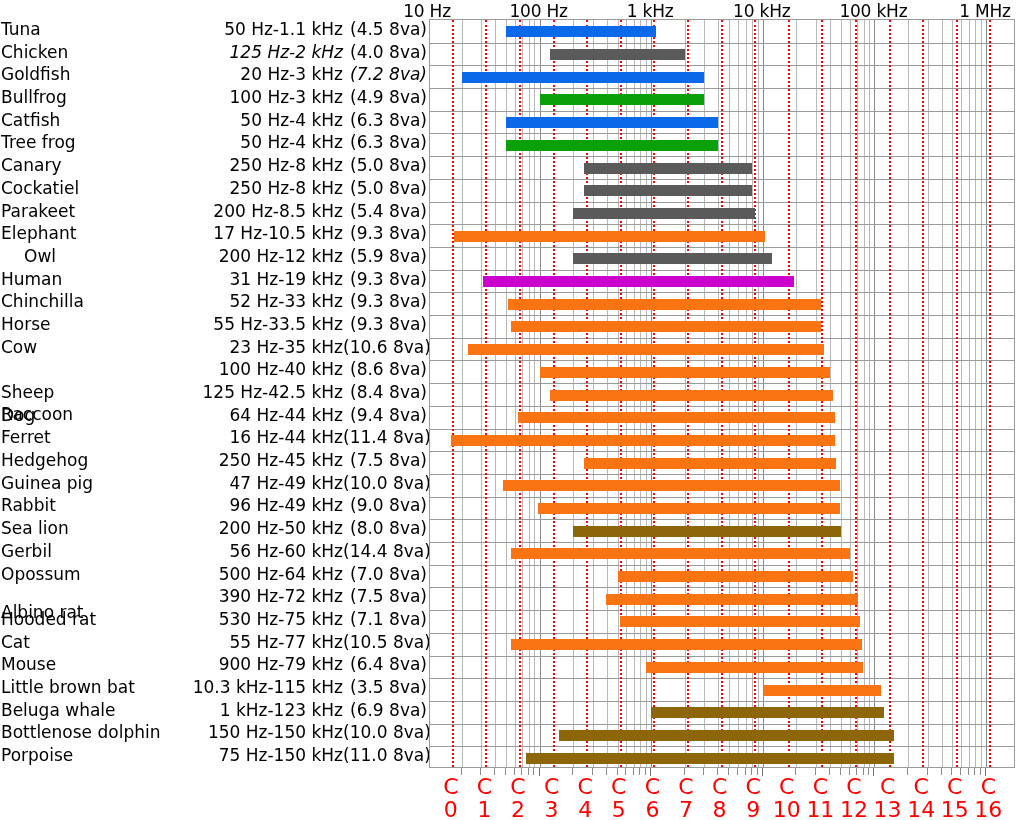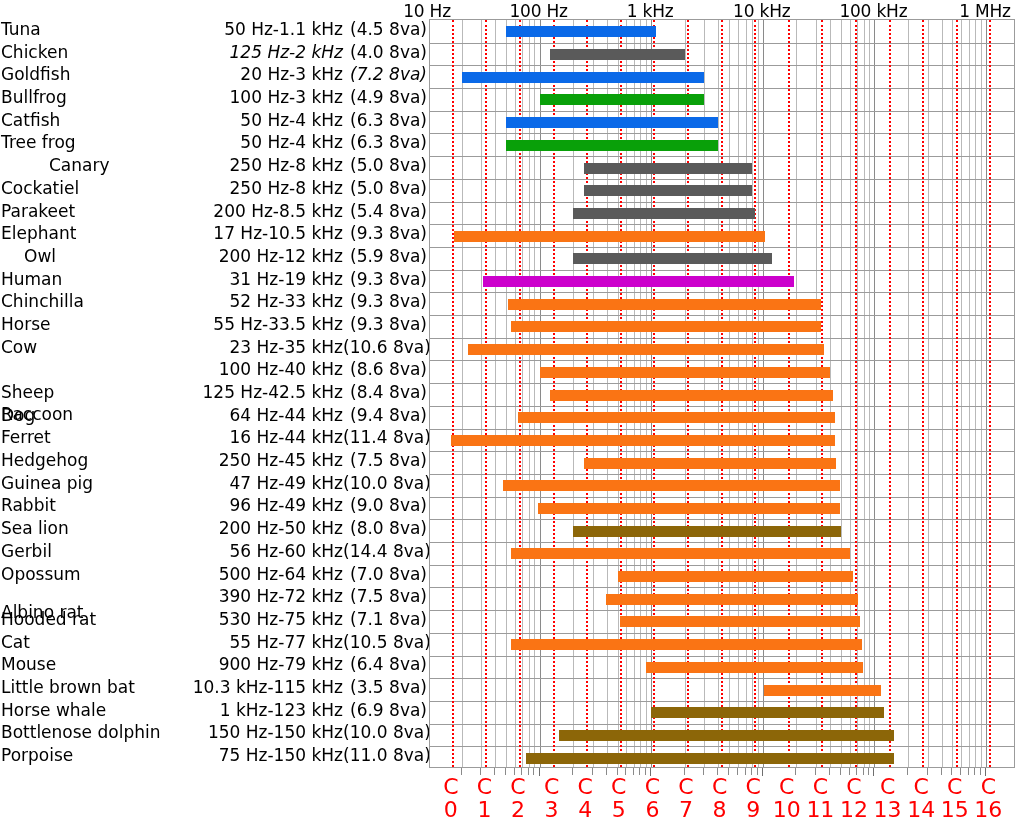--- a/index.html
+++ b/index.html
@@ -112,21 +112,21 @@
       <div class="row" style="height: 22.697px;">
         <div class="nm" style="line-height: 22.697px;">Catfish</div>
         <div class="rg" style="line-height: 22.697px; right: 84px;">50 Hz-4 kHz</div>
         <div class="oc" style="line-height: 22.697px; right: 0px; width: 84px;">(6.3 8va)</div>
       </div>
       <div class="row" style="height: 22.697px;">
         <div class="nm" style="line-height: 22.697px;">Tree frog</div>
         <div class="rg" style="line-height: 22.697px; right: 84px;">50 Hz-4 kHz</div>
         <div class="oc" style="line-height: 22.697px; right: 0px; width: 84px;">(6.3 8va)</div>
       </div>
-      <div class="row" style="height: 22.697px; margin-left: 48px;">
+      <div class="row" style="height: 22.697px;">
         <div class="nm" style="line-height: 22.697px;">Canary</div>
         <div class="rg" style="line-height: 22.697px; right: 84px;">250 Hz-8 kHz</div>
         <div class="oc" style="line-height: 22.697px; right: 0px; width: 84px;">(5.0 8va)</div>
       </div>
       <div class="row" style="height: 22.697px;">
         <div class="nm" style="line-height: 22.697px;">Cockatiel</div>
         <div class="rg" style="line-height: 22.697px; right: 84px;">250 Hz-8 kHz</div>
         <div class="oc" style="line-height: 22.697px; right: 0px; width: 84px;">(5.0 8va)</div>
       </div>
       <div class="row" style="height: 22.697px;">
@@ -233,21 +233,21 @@
         <div class="nm" style="line-height: 22.697px;">Mouse</div>
         <div class="rg" style="line-height: 22.697px; right: 84px;">900 Hz-79 kHz</div>
         <div class="oc" style="line-height: 22.697px; right: 0px; width: 84px;">(6.4 8va)</div>
       </div>
       <div class="row" style="height: 22.697px;">
         <div class="nm" style="line-height: 22.697px;">Little brown bat</div>
         <div class="rg" style="line-height: 22.697px; right: 84px;">10.3 kHz-115 kHz</div>
         <div class="oc" style="line-height: 22.697px; right: 0px; width: 84px;">(3.5 8va)</div>
       </div>
       <div class="row" style="height: 22.697px;">
-        <div class="nm" style="line-height: 22.697px;">Horse whale</div>
+        <div class="nm" style="line-height: 22.697px;">Beluga whale</div>
         <div class="rg" style="line-height: 22.697px; right: 84px;">1 kHz-123 kHz</div>
         <div class="oc" style="line-height: 22.697px; right: 0px; width: 84px;">(6.9 8va)</div>
       </div>
       <div class="row" style="height: 22.697px;">
         <div class="nm" style="line-height: 22.697px;">Bottlenose dolphin</div>
         <div class="rg" style="line-height: 22.697px; right: 84px;">150 Hz-150 kHz</div>
         <div class="oc" style="line-height: 22.697px; right: 0px; width: 84px;">(10.0 8va)</div>
       </div>
       <div class="row" style="height: 22.697px;">
         <div class="nm" style="line-height: 22.697px;">Porpoise</div>

